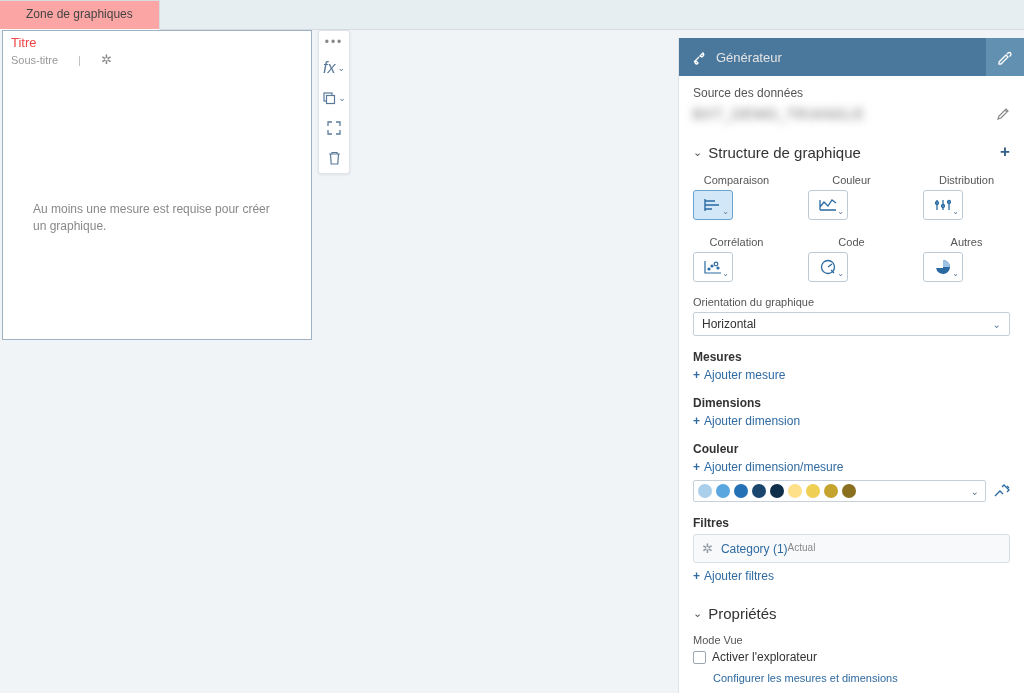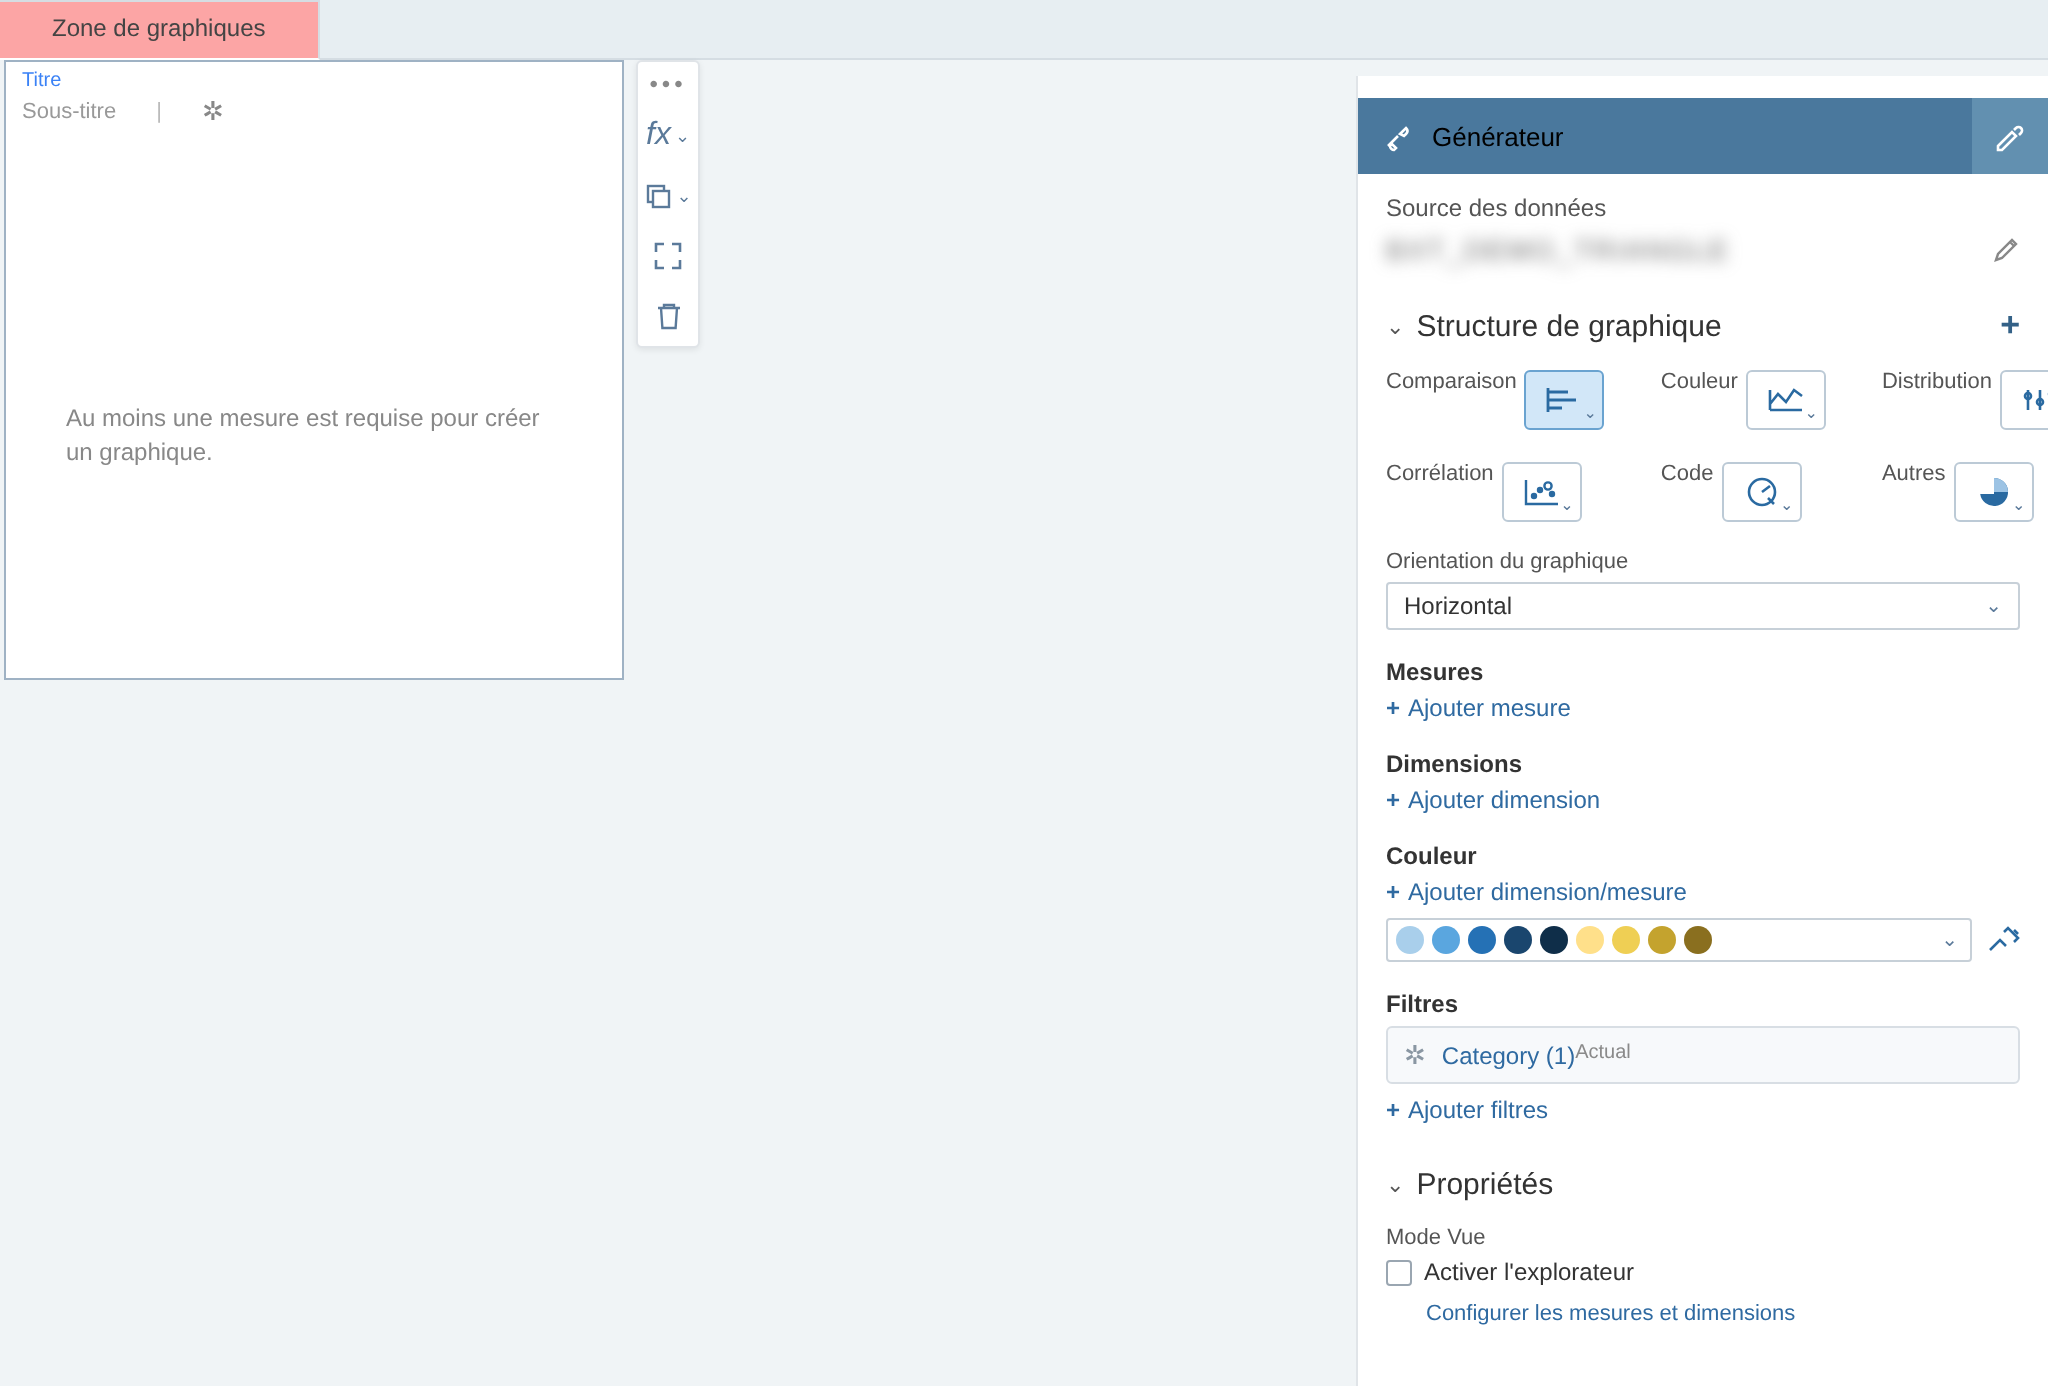--- a/index.html
+++ b/index.html
@@ -5,57 +5,57 @@
 * { margin: 0; padding: 0; box-sizing: border-box; font-family: Arial, "Segoe UI", sans-serif; }
 body { width: 1024px; height: 693px; background: #f0f4f6; color: #333; font-size: 12px; overflow: hidden; }
 
 
 .top-tabs { height: 30px; background: #e7eef2; border-bottom: 1px solid #d5dde3; display: flex; align-items: stretch; }
 .top-tab { background: #fca5a5; padding: 6px 26px; border: 1px solid #d5dde3; border-bottom: 1px solid #fff; margin-bottom: -1px; margin-left: -1px; font-size: 12px; color: #444; }
 
 
 .canvas-wrap { position: absolute; left: 0; top: 30px; width: 680px; height: 663px; }
 .chart-box { position: absolute; left: 2px; top: 0; width: 310px; height: 310px; background: #fff; border: 1px solid #9fb2c4; }
-.chart-title { font-size: 10px; color: #3b82f6; padding: 4px 8px 0 8px; }
+.chart-title { font-size: 13px; color: #ef4444; padding: 4px 8px 0 8px; }
 .chart-subtitle-row { display: flex; align-items: center; padding: 2px 8px; gap: 20px; color: #999; font-size: 11px; }
 .sub-divider { color: #bbb; }
 .static-cube { color: #888; font-size: 13px; }
 .required-msg { position: absolute; top: 170px; left: 30px; right: 30px; color: #888; font-size: 12px; line-height: 1.4; }
 
 
 .float-toolbar { position: absolute; left: 318px; top: 0; width: 32px; background: #fff; border: 1px solid #e0e4e8; box-shadow: 0 1px 3px rgba(0,0,0,0.08); border-radius: 3px; display: flex; flex-direction: column; }
 .float-item { height: 30px; display: flex; align-items: center; justify-content: center; color: #6a7e92; }
 .float-item.dots-row { height: 22px; color: #888; letter-spacing: 2px; font-size: 12px; }
 .float-item svg, .float-item .glyph { color: #5b7a9a; }
 .chev { font-size: 9px; margin-left: 2px; color: #5b7a9a; }
 
 
 .generator { position: absolute; top: 38px; right: 0; width: 346px; height: 655px; background: #fff; border-left: 1px solid #e0e4e8; display: flex; flex-direction: column; }
-.gen-header { height: 38px; background: #4a789d; color: #000000; display: flex; align-items: center; margin-top: 11px; }
+.gen-header { height: 38px; background: #4a789d; color: #e5e5e5; display: flex; align-items: center; }
 .gen-header-left { flex: 1; display: flex; align-items: center; padding-left: 12px; gap: 10px; }
 .gen-header-title { font-size: 13px; }
 .gen-header-action { width: 38px; height: 38px; display: flex; align-items: center; justify-content: center; background: #6290b0; }
 
 .gen-source { padding: 10px 14px 14px 14px; }
 .gen-source-label { font-size: 12px; color: #555; margin-bottom: 6px; }
 .gen-source-row { display: flex; align-items: center; justify-content: space-between; }
 .gen-source-name { filter: blur(4px); color: #666; font-size: 14px; letter-spacing: 1px; }
 .edit-pencil { color: #7a7a7a; }
 
 .gen-body { padding: 0 14px 20px 14px; overflow-y: auto; flex: 1; }
 
 .section-head { display: flex; align-items: center; justify-content: space-between; padding: 6px 0; }
 .section-head-left { display: flex; align-items: center; gap: 6px; }
 .section-chev { font-size: 11px; color: #555; }
 .section-title { font-size: 15px; color: #333; font-weight: normal; }
 .section-add { color: #346187; font-size: 17px; font-weight: bold; }
 
 
 .type-grid { display: grid; grid-template-columns: repeat(3, 1fr); gap: 16px 28px; margin: 6px 0 14px 0; }
-.type-cell { display: flex; gap: 4px; }
+.type-cell { display: flex; flex-direction: column; gap: 4px; text-align: center; }
 .type-label { font-size: 11px; color: #555; }
 .type-btn { width: 40px; height: 30px; border: 1px solid #bccad6; border-radius: 3px; display: flex; align-items: center; justify-content: center; position: relative; background: #fff; }
 .type-btn.selected { background: #d2e7f8; border-color: #6aa3d0; }
 .type-btn-chev { position: absolute; right: 3px; bottom: 3px; font-size: 8px; color: #5b7a9a; }
 
 
 .sub-label { font-size: 11px; color: #555; margin: 8px 0 4px 0; }
 .select { border: 1px solid #c7d0d8; border-radius: 2px; height: 24px; display: flex; align-items: center; justify-content: space-between; padding: 0 8px; font-size: 12px; color: #333; background: #fff; }
 .select-chev { font-size: 10px; color: #5b7a9a; }
 

